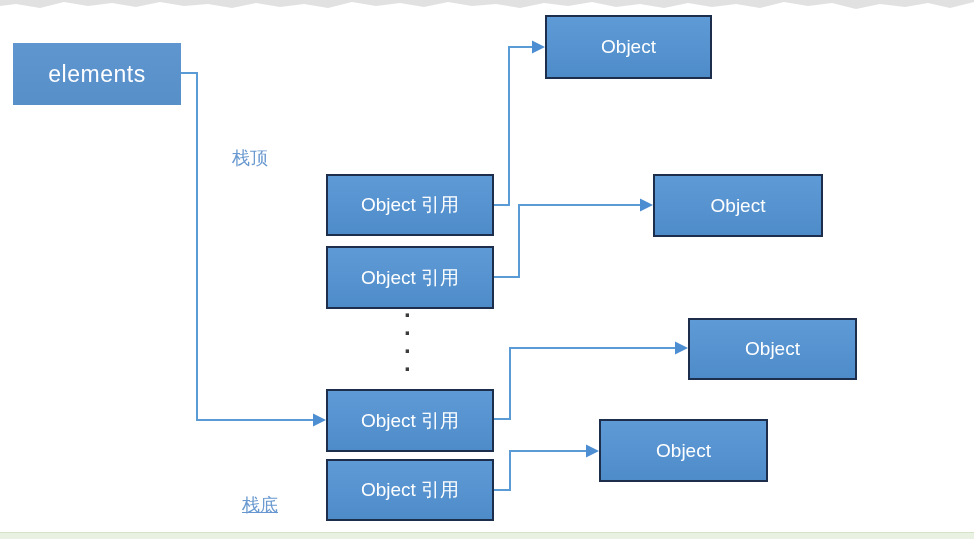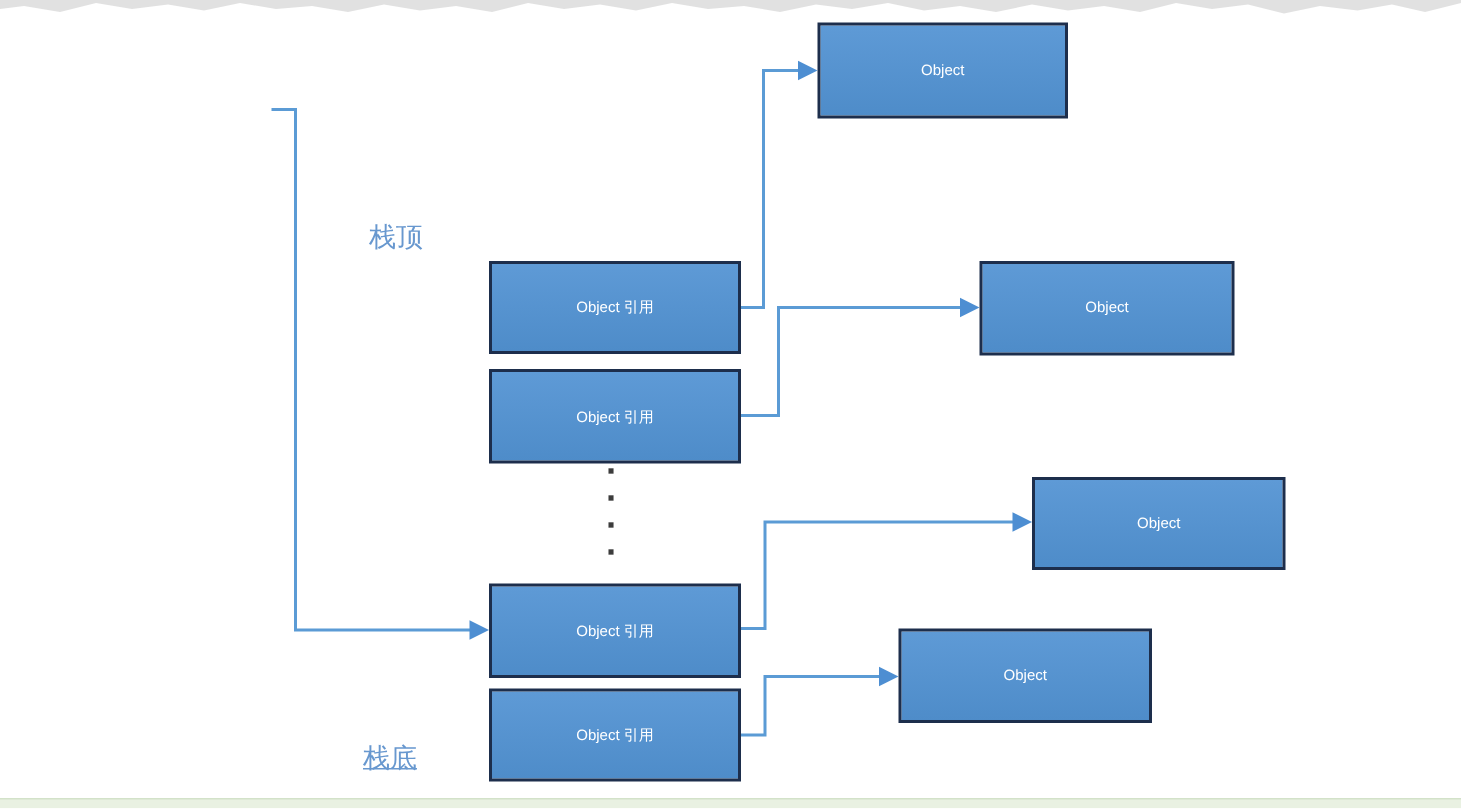--- a/index.html
+++ b/index.html
@@ -31,21 +31,21 @@
     text-align: center;
   }
   .node.array {
     background: linear-gradient(180deg, #5f96d0 0%, #578fc9 100%);
     font-size: 23px;
     letter-spacing: 0.5px;
   }
   .node.boxed {
     background: linear-gradient(180deg, #5e9ad6 0%, #4e8cc9 100%);
     border: 2px solid #1d2e4c;
-    font-size: 10px;
+    font-size: 19px;
   }
   .side-label {
     position: absolute;
     color: #6898cf;
     font-size: 18px;
     white-space: nowrap;
   }
   .dots {
     position: absolute;
     left: 404px;
@@ -103,22 +103,25 @@
     <g>
       <path d="M494,419 L510,419 L510,348 L676,348" fill="none" stroke="#5b9bd5" stroke-width="2"></path>
       <path d="M688,348 L675,341.5 L675,354.5 Z" fill="#4d8ed2"></path>
     </g>
     <g>
       <path d="M494,490 L510,490 L510,451 L587,451" fill="none" stroke="#5b9bd5" stroke-width="2"></path>
       <path d="M599,451 L586,444.5 L586,457.5 Z" fill="#4d8ed2"></path>
     </g>
   </svg>
 
+  <div class="node array" style="left:13px; top:43px; width:168px; height:62px;">
+    <span>elements</span>
+  </div>
 
-  <div class="side-label" style="left:246px; top:146px;">栈顶</div>
+  <div class="side-label" style="left:232px; top:146px;">栈顶</div>
   <div class="side-label" style="left:242px; top:493px;text-decoration:underline;">栈底</div>
 
   <div class="node boxed" style="left:326px; top:174px; width:168px; height:62px;">
     <span>Object 引用</span>
   </div>
   <div class="node boxed" style="left:326px; top:246px; width:168px; height:63px;">
     <span>Object 引用</span>
   </div>
   <div class="node boxed" style="left:326px; top:389px; width:168px; height:63px;">
     <span>Object 引用</span>

